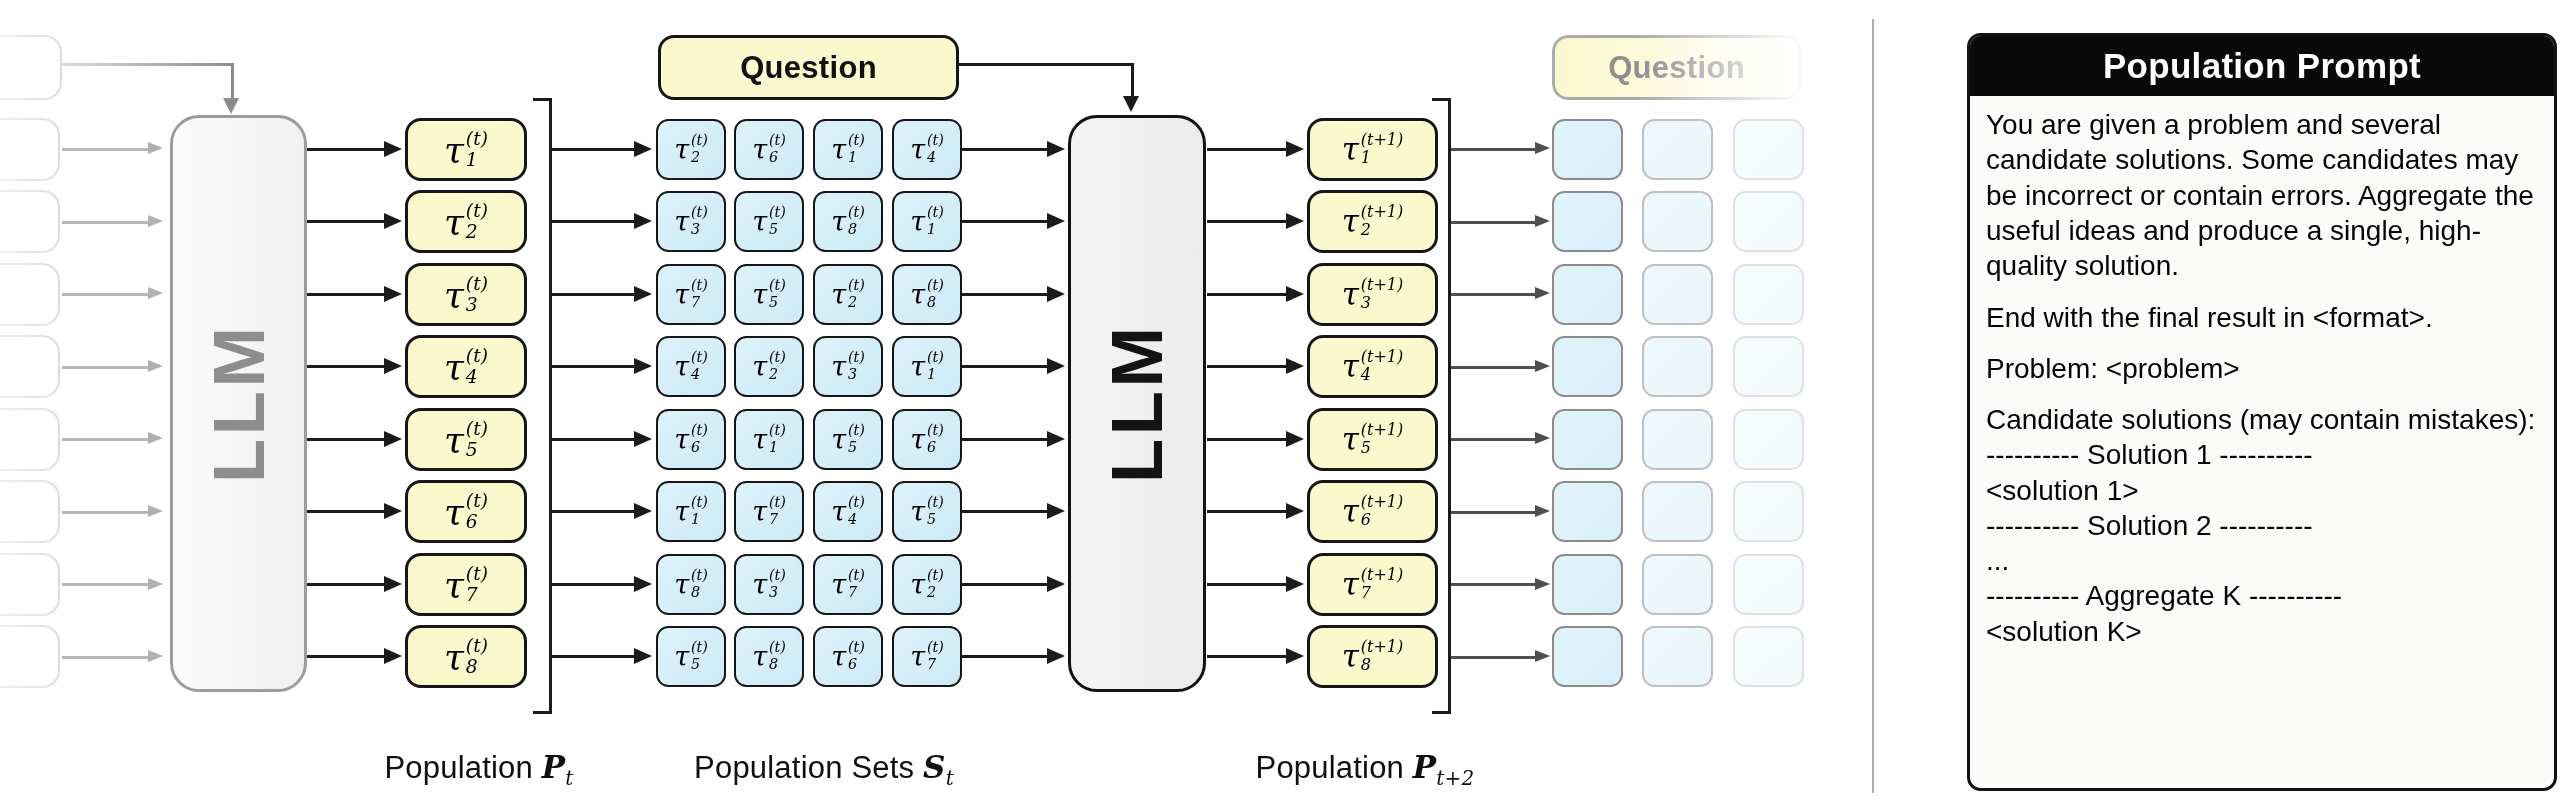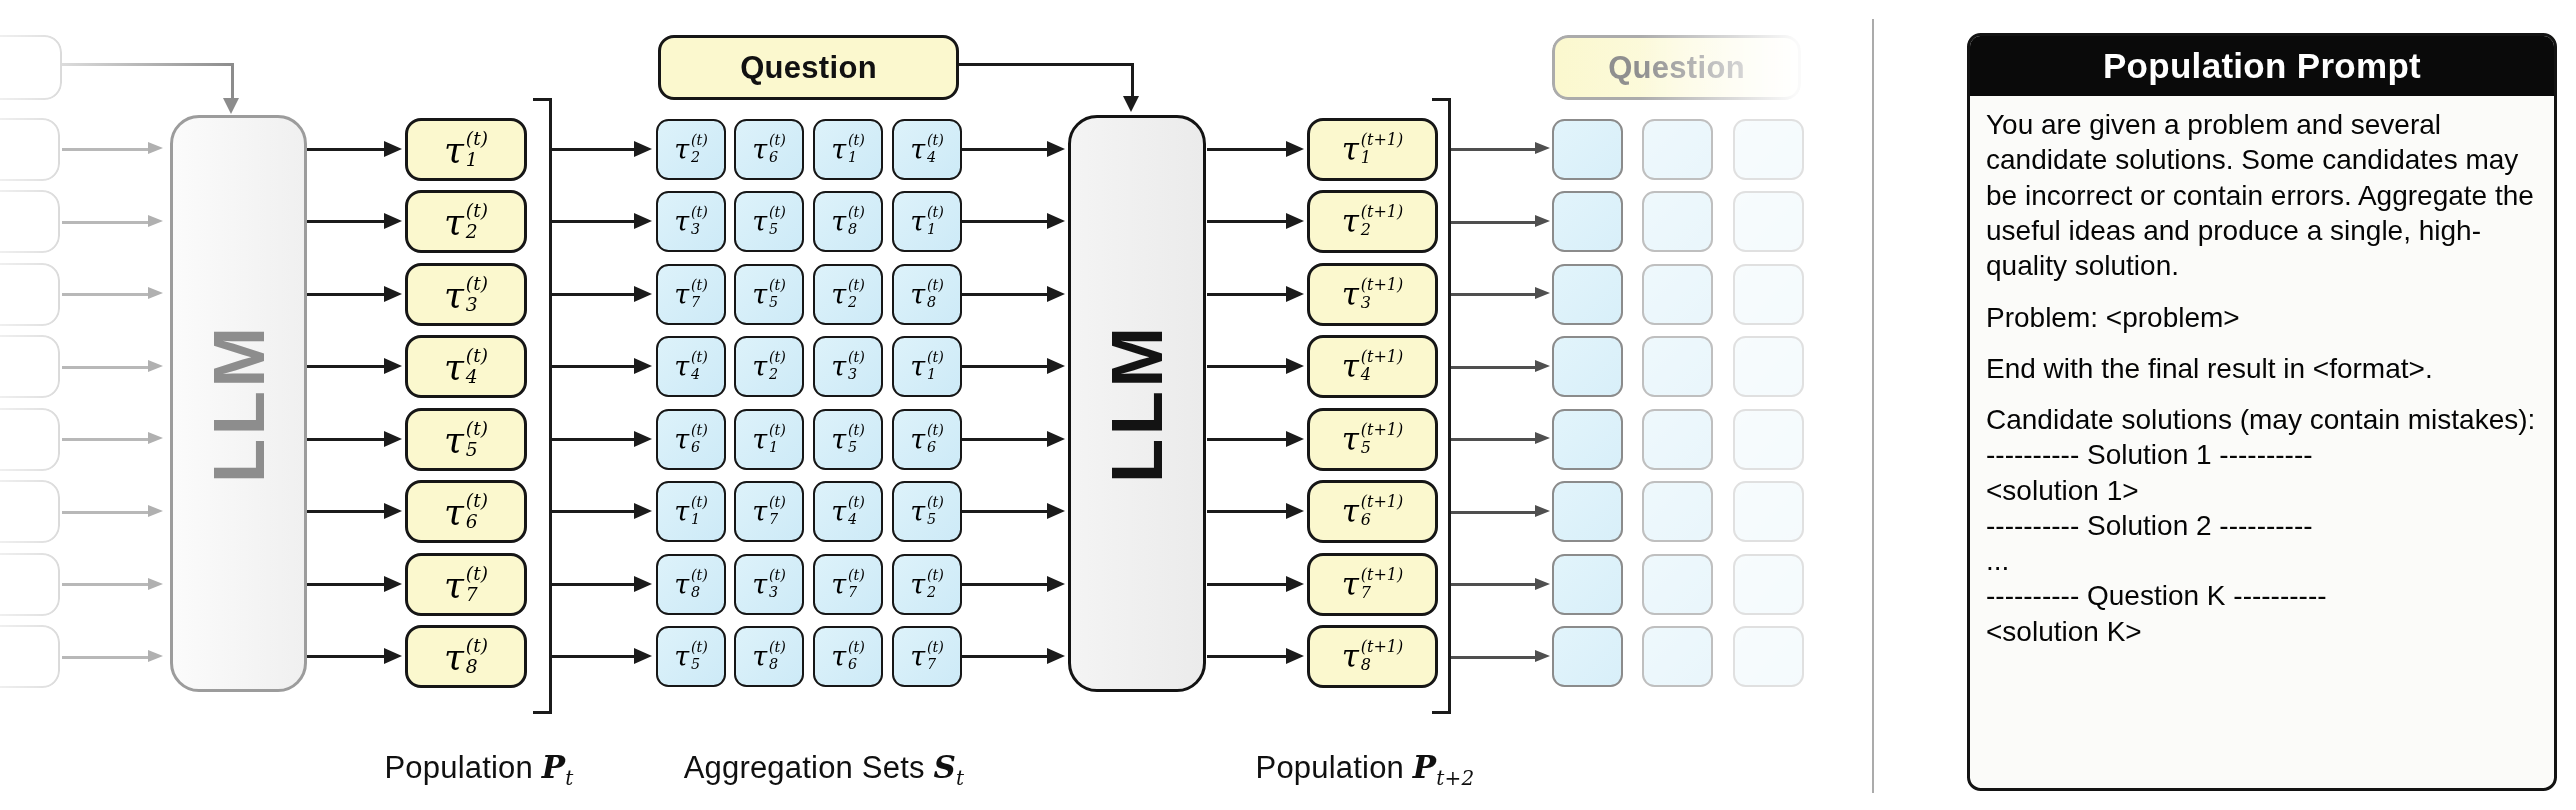--- a/index.html
+++ b/index.html
@@ -659,42 +659,42 @@
       <div class="tbox faded fade1" style="left: 1552px; top: 626px; width: 71px; height: 61px;"></div>
       <div class="tbox faded fade2" style="left: 1642px; top: 626px; width: 71px; height: 61px;"></div>
       <div class="tbox faded fade3" style="left: 1733px; top: 626px; width: 71px; height: 61px;"></div>
     </div>
 
   <div class="flabel" style="left:479px;top:749px;">
     <span>Population</span>
     <span class="cal">P</span><sub>t</sub>
   </div>
   <div class="flabel" style="left:824px;top:749px;">
-    <span>Aggregation Sets</span>
+    <span>Population Sets</span>
     <span class="cal">S</span><sub>t</sub>
   </div>
   <div class="flabel" style="left:1365px;top:749px;">
     <span>Population</span>
     <span class="cal">P</span><sub>t+2</sub>
   </div>
 
   <div class="divider" style="left:1872px;top:18.7px;height:774px;"></div>
 
   <div class="panel" style="left:1967px;top:33px;width:590px;height:758px;">
     <div class="panel-header">
       <span>Population Prompt</span>
     </div>
     <div class="panel-body" id="panel-body">
         <div class="p">You are given a problem and several candidate solutions. Some candidates may be incorrect or contain errors. Aggregate the useful ideas and produce a single, high-quality solution.</div>
+        <div class="p">End with the final result in &lt;format&gt;.</div>
         <div class="p">Problem: &lt;problem&gt;</div>
-        <div class="p">End with the final result in &lt;format&gt;.</div>
         <div class="p" style="margin-bottom: 0px;">Candidate solutions (may contain mistakes):</div>
         <div class="l">---------- Solution 1 ----------</div>
         <div class="l">&lt;solution 1&gt;</div>
         <div class="l">---------- Solution 2 ----------</div>
         <div class="l">...</div>
-        <div class="l">---------- Question K ----------</div>
+        <div class="l">---------- Aggregate K ----------</div>
         <div class="l">&lt;solution K&gt;</div>
       </div>
   </div>
 
 </div>
 
 
 </body></html>

